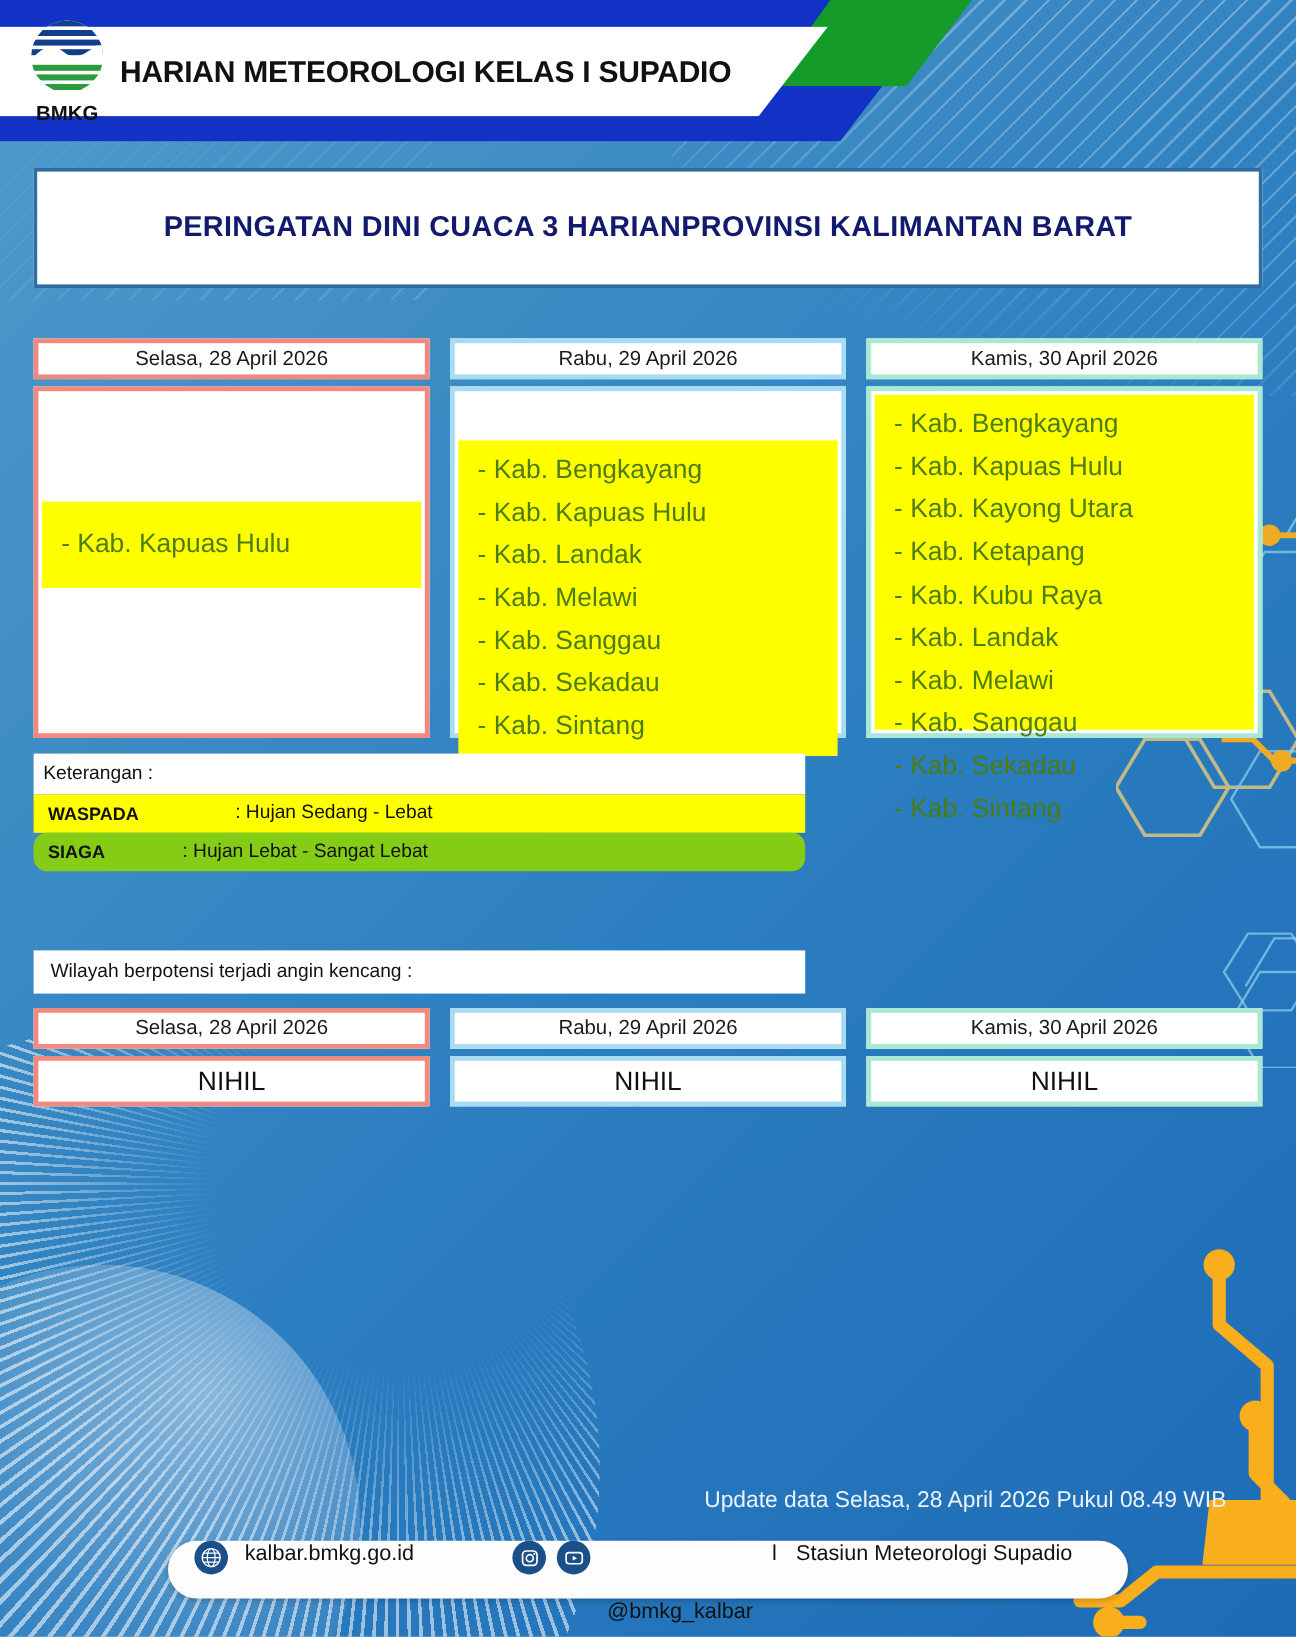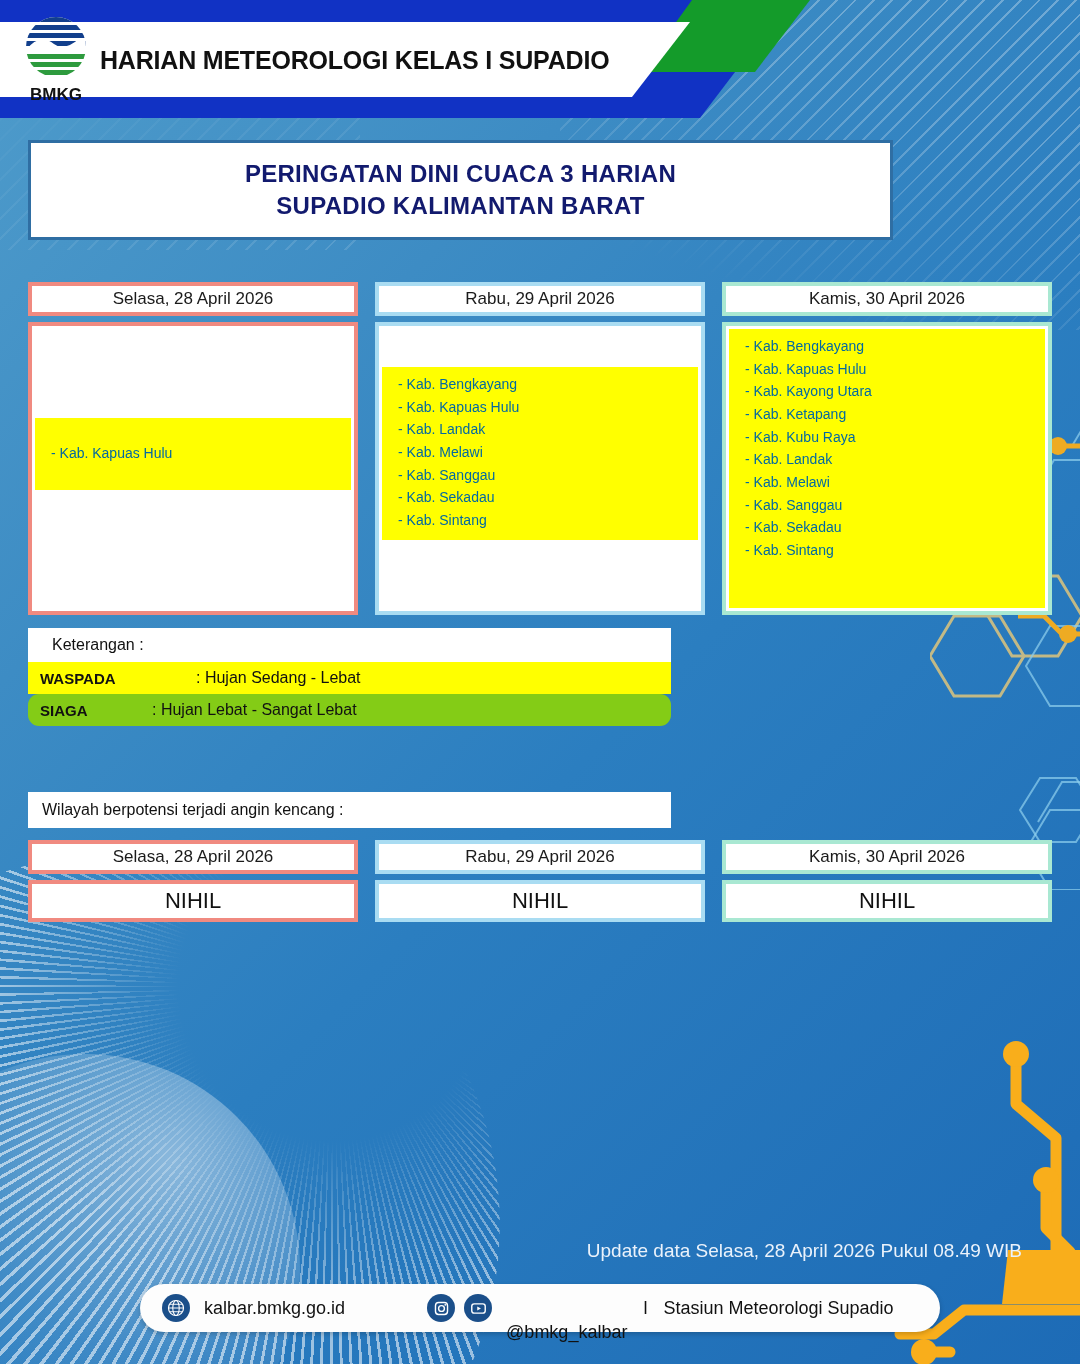--- a/index.html
+++ b/index.html
@@ -66,23 +66,23 @@
   }
   .hdr-title{
     position:absolute; left:100px; top:46px;
     font-size:25px; font-weight:bold; color:#111; letter-spacing:-.2px;
     white-space:nowrap;
   }
   .logo{ position:absolute; left:20px; top:14px; width:72px; height:90px; }
 
   
   .title-band{
-    position:absolute; left:28px; top:140px; width:865px; height:100px;
+    position:absolute; left:28px; top:140px; width:1024px; height:100px;
     background:#ffffff; border:3px solid #2f6ea3;
-    display:flex; flex-direction:column; align-items:center; justify-content:center;
+    display:flex; align-items:center; justify-content:center;
   }
   .title-band .l1,.title-band .l2{
     font-size:24px; font-weight:bold; color:#121a6e; letter-spacing:.3px; line-height:1.32;
   }
 
   
   .cols{ position:absolute; left:28px; top:282px; width:1024px; }
   .col{ position:absolute; top:0; width:330px; }
   .col.c1{ left:0; }
   .col.c2{ left:347px; }
@@ -103,30 +103,30 @@
 
   .warn-block{
     position:absolute; left:3px; right:3px; background:#ffff00;
     padding:6px 0 8px 0;
   }
   .col.c1 .warn-block{ top:92px; height:72px; display:flex; align-items:center; }
   .col.c2 .warn-block{ top:41px; }
   .col.c3 .warn-block{ top:3px; bottom:3px; }
 
   .warn-item{
-    font-size:14px; color:#0369a1; line-height:1.62;
+    font-size:22px; color:#4d7c0f; line-height:1.62;
     padding-left:16px; white-space:nowrap;
   }
   .col.c1 .warn-item{ line-height:1.2; }
 
   
   .keterangan{ position:absolute; left:28px; top:628px; width:643px; }
   .ket-title{
     height:34px; background:#fff; display:flex; align-items:center;
-    padding-left:24px; font-size:16px; color:#111;
+    padding-left:8px; font-size:16px; color:#111;
   }
   .ket-row{ height:32px; display:flex; align-items:center; }
   .ket-row .lv{ width:124px; padding-left:12px; font-size:15px; font-weight:bold; color:#111; }
   .ket-row .ds{ font-size:16px; color:#111; }
   .ket-row.waspada{ background:#ffff00;gap:44px; }
   .ket-row.siaga{ background:#84cc16;border-radius:11px; }
   .ket-row.awas{ background:#fc0404; }
 
   
   .angin-title{
@@ -146,21 +146,21 @@
   .wcol.w3 .w-head,.wcol.w3 .w-body{ border:4px solid #a9e8d2; }
 
   
   .update-text{
     position:absolute; right:58px; top:1240px;
     font-size:19px; color:#eaf2fb;
   }
   .footer-bar{
     position:absolute; left:140px; top:1284px; width:800px; height:48px;
     background:#fdfdfd; border-radius:24px;
-    display:flex; align-items:center; padding:0 22px;
+    display:flex; padding:0 22px;
     box-shadow:0 2px 5px rgba(0,0,0,.2);
   }
   .fb-icon{ width:28px; height:28px; border-radius:50%; background:#1b4f8a;
             display:flex; align-items:center; justify-content:center; flex:0 0 auto; }
   .fb-text{ font-size:18px; color:#111; }
   .fb-sep{ font-size:18px; color:#111; }
 </style>
 </head>
 <body>
 
@@ -233,21 +233,21 @@
       <path d="M 0 44 Q 18 34 32 46 Q 46 58 72 46 L 72 40 L 0 40 Z" fill="#ffffff" opacity="0"></path>
     </g>
     <text x="36" y="86" font-family="Liberation Sans, sans-serif" font-size="17" font-weight="bold" fill="#111" text-anchor="middle">BMKG</text>
   </svg>
 
   <div class="hdr-title">HARIAN METEOROLOGI KELAS I SUPADIO</div>
 </div>
 
 <div class="title-band">
   <div class="l1">PERINGATAN DINI CUACA 3 HARIAN</div>
-  <div class="l2">SUPADIO  KALIMANTAN  BARAT</div>
+  <div class="l2">PROVINSI  KALIMANTAN  BARAT</div>
 </div>
 
 <div class="cols">
 
   <div class="col c1">
     <div class="col-head">Selasa, 28 April 2026</div>
     <div class="col-body">
       <div class="warn-block">
         <div class="warn-item">-  Kab. Kapuas Hulu</div>
       </div>

